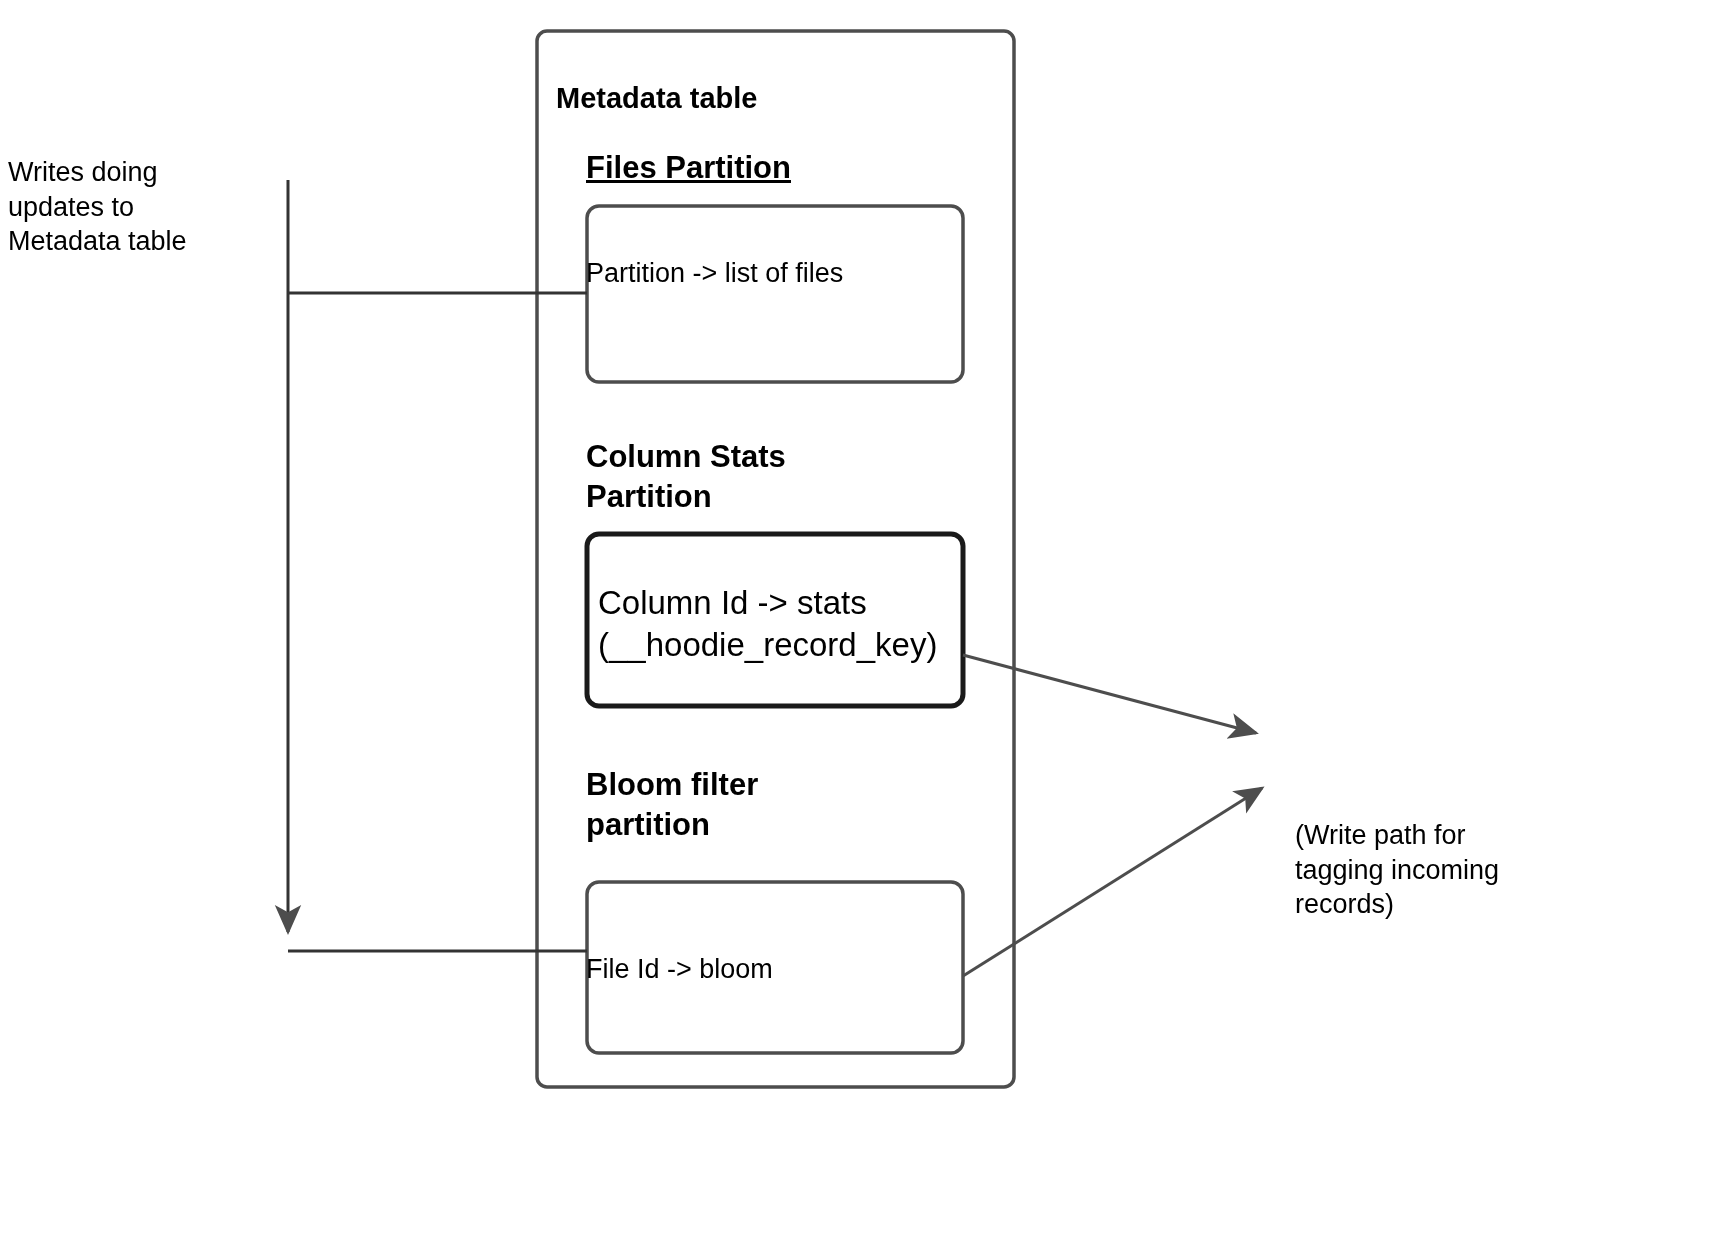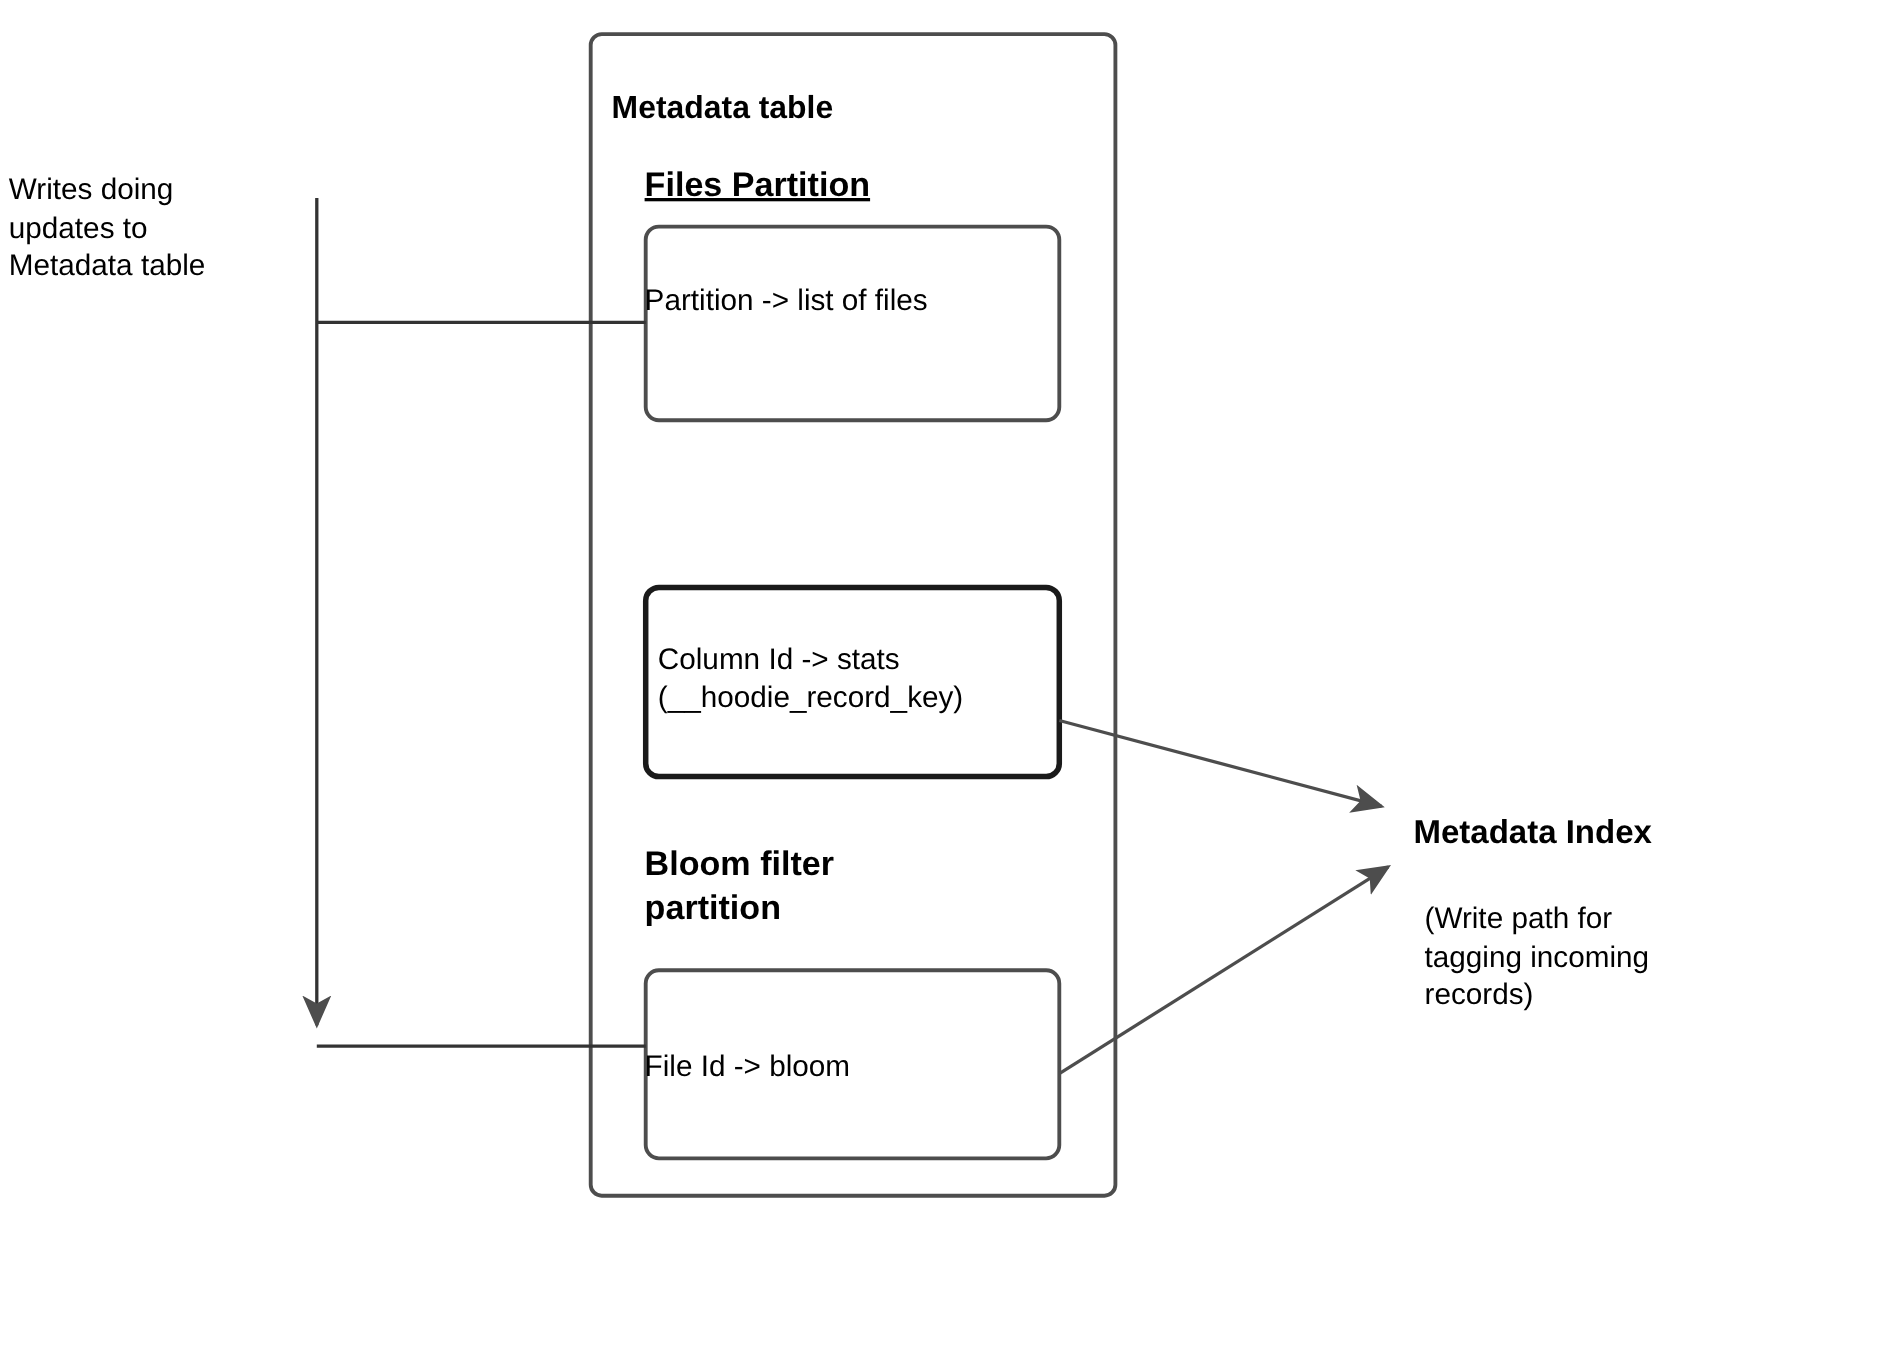--- a/index.html
+++ b/index.html
@@ -54,21 +54,21 @@
     font-size:31px;
   }
 
   
   #files-box-text {
     left:586px; top:256px; width:378px;
     font-size:27px;
   }
   #colstats-box-text {
     left:586px; top:582px; width:378px;
-    font-size:27px;
+    font-size:33px;
     padding-left:12px;
   }
   #bloom-box-text {
     left:586px; top:952px; width:324px;
     font-size:27px;
   }
 
   
   #metadata-index-title {
     left:1285px; top:738px; width:310px;
@@ -116,28 +116,29 @@
   <div class="lbl" id="writes-caption">Writes doing
 updates to
 Metadata table</div>
 
   <div class="lbl lbl-bold" id="metadata-table-title">Metadata table</div>
 
   <div class="lbl lbl-bold" id="files-partition-heading">Files Partition</div>
 
   <div class="lbl" id="files-box-text">Partition -&gt; list of files</div>
 
+  <div class="lbl lbl-bold" id="colstats-partition-heading">Column Stats
+Partition</div>
 
   <div class="lbl" id="colstats-box-text">Column Id  -&gt; stats
 (__hoodie_record_key)</div>
 
   <div class="lbl lbl-bold" id="bloom-partition-heading">Bloom filter
 partition</div>
 
   <div class="lbl" id="bloom-box-text">File Id -&gt; bloom</div>
 
-  <div class="lbl lbl-bold" id="metadata-index-title">Metadata Index</div>
 
   <div class="lbl" id="metadata-index-desc">(Write path for
 tagging incoming
 records)</div>
 
 </div>
 
 </body></html>

